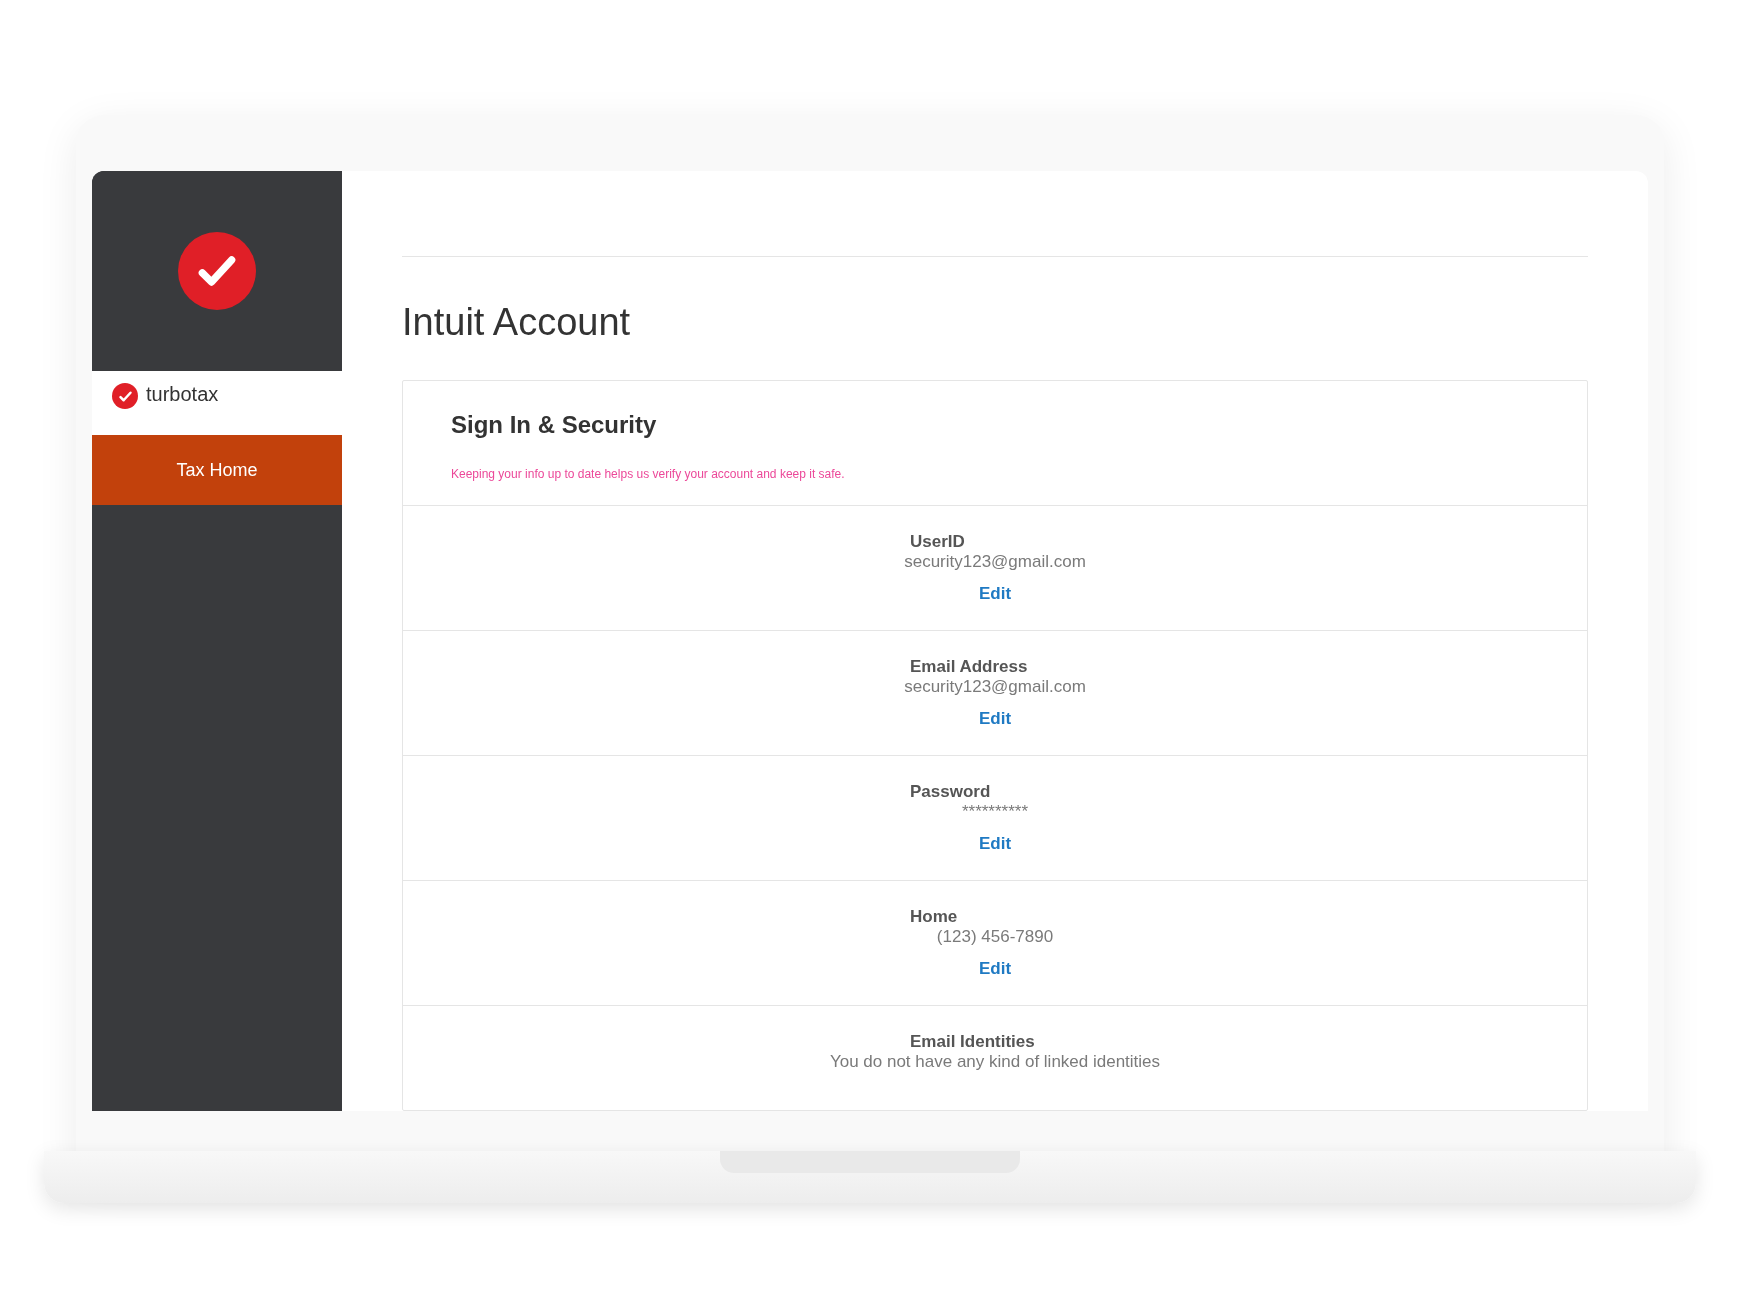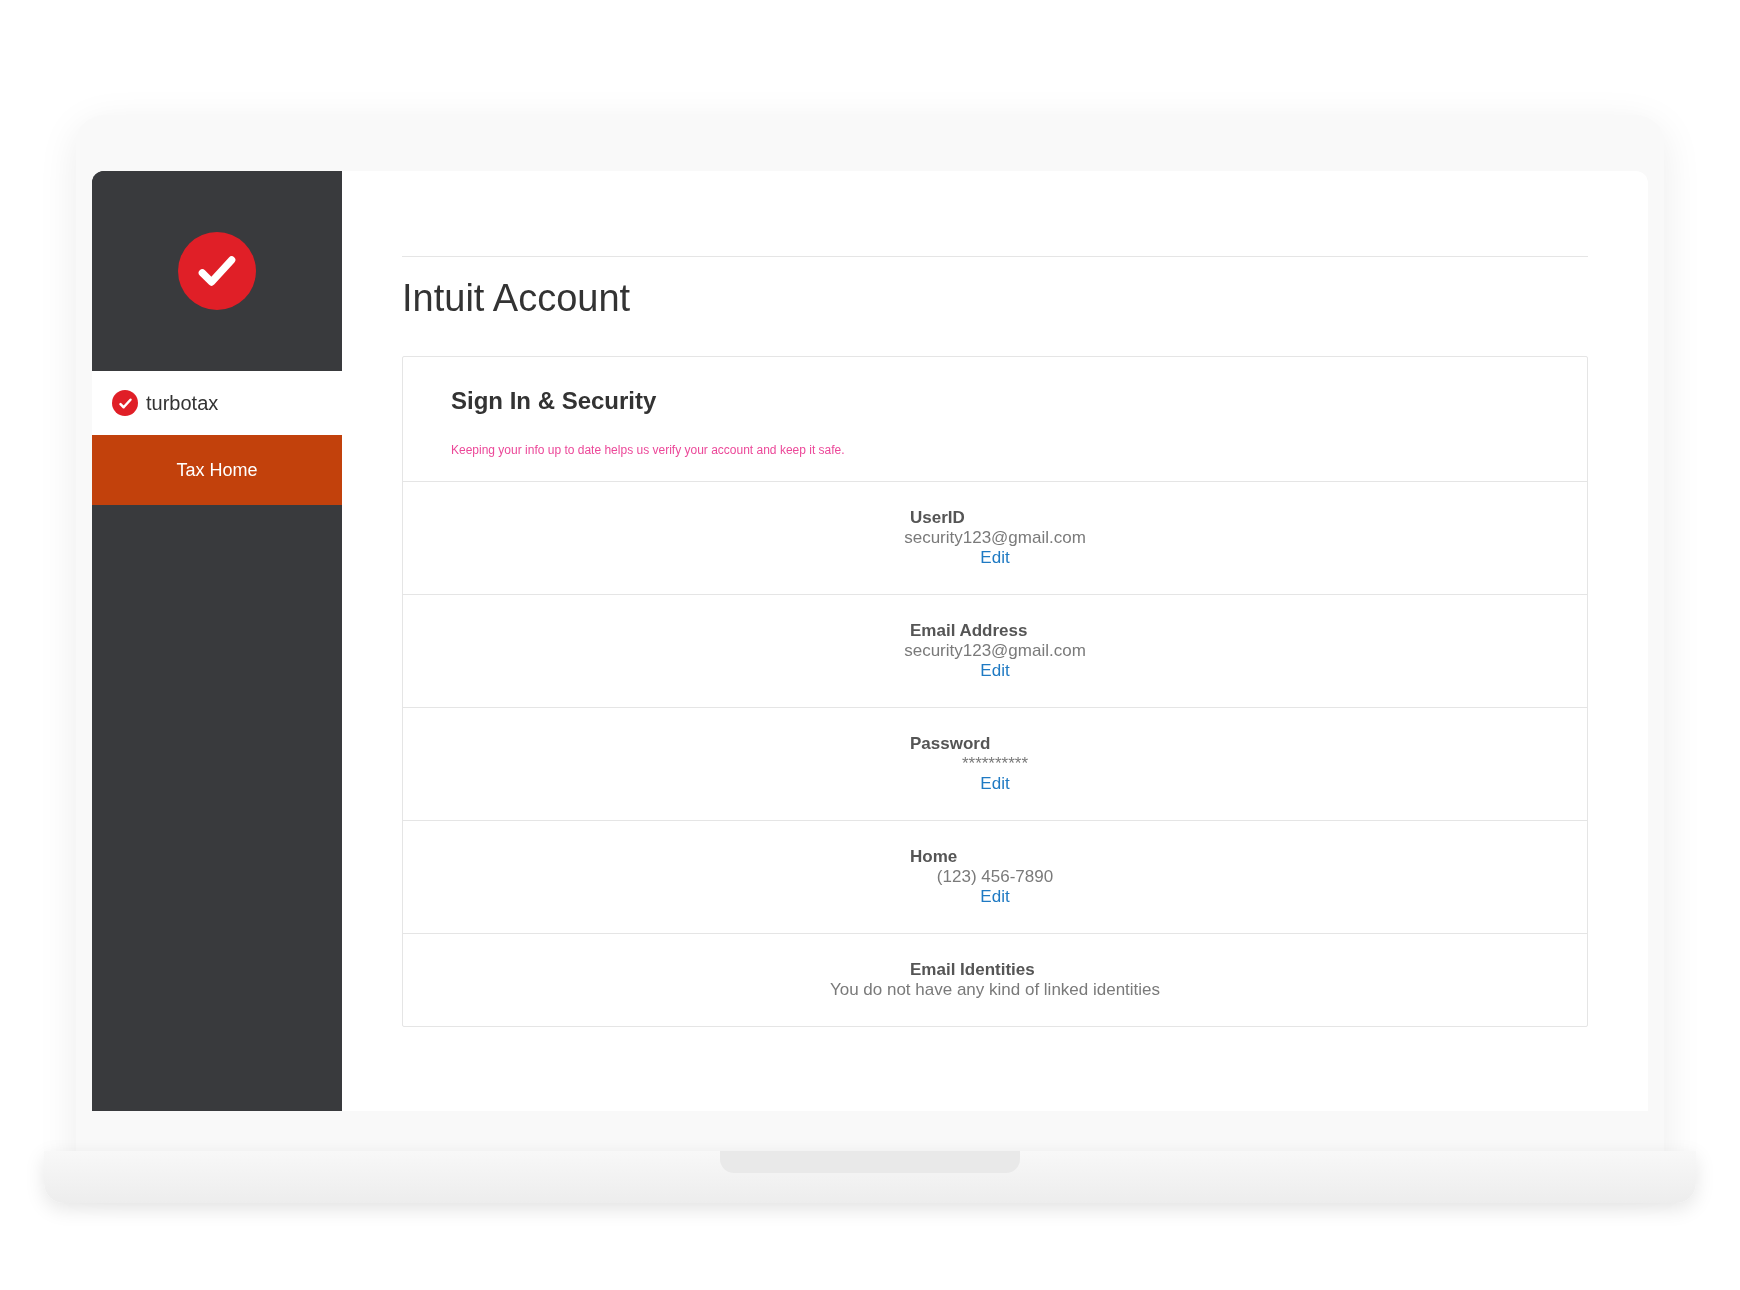--- a/index.html
+++ b/index.html
@@ -78,21 +78,21 @@
       justify-content: center;
     }
     .logo-circle svg {
       width: 44px;
       height: 44px;
     }
     .brand-row {
       height: 64px;
       background: #ffffff;
       display: flex;
-      align-items: center;
+      align-items: flex-start;
       gap: 8px;
       padding: 12px 20px;
     }
     .brand-mini-circle {
       width: 26px;
       height: 26px;
       background: #e01f27;
       border-radius: 50%;
       display: flex;
       align-items: center;
@@ -125,21 +125,21 @@
       overflow: hidden;
     }
     .top-border {
       border-bottom: 1px solid #e5e5e5;
       height: 56px;
     }
     .page-title {
       font-size: 38px;
       font-weight: 400;
       color: #333;
-      margin: 20px 0 36px 0;
+      margin: 44px 0 36px 0;
     }
     .card {
       border: 1px solid #e5e5e5;
       border-radius: 2px;
     }
     .card-header {
       padding: 30px 48px 24px 48px;
       border-bottom: 1px solid #e5e5e5;
     }
     .card-title {
@@ -171,21 +171,22 @@
     }
     .row-value {
       font-size: 17px;
       color: #7a7a7a;
       flex: 1;
     }
     .row-action {
       font-size: 17px;
       color: #1f7ac3;
       cursor: pointer;
-      font-weight: 400;
+      font-weight: 700;
+      margin-top: 12px;
     }
   </style>
 </head>
 <body>
 
 <div class="laptop-frame">
   <div class="screen">
 
     <aside class="sidebar">
       <div class="sidebar-logo-block">

